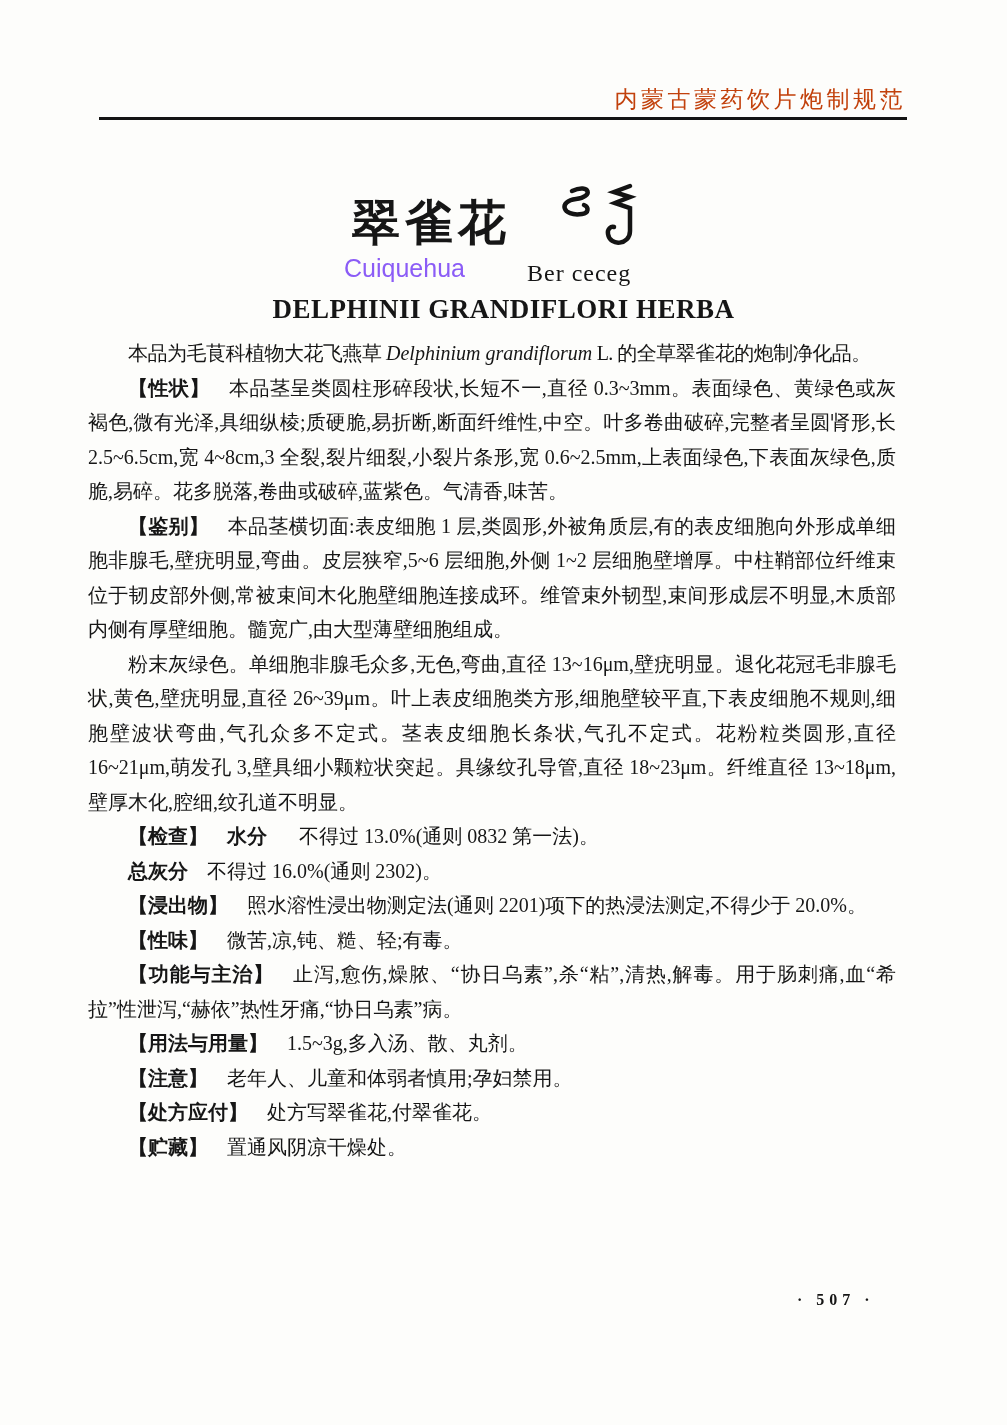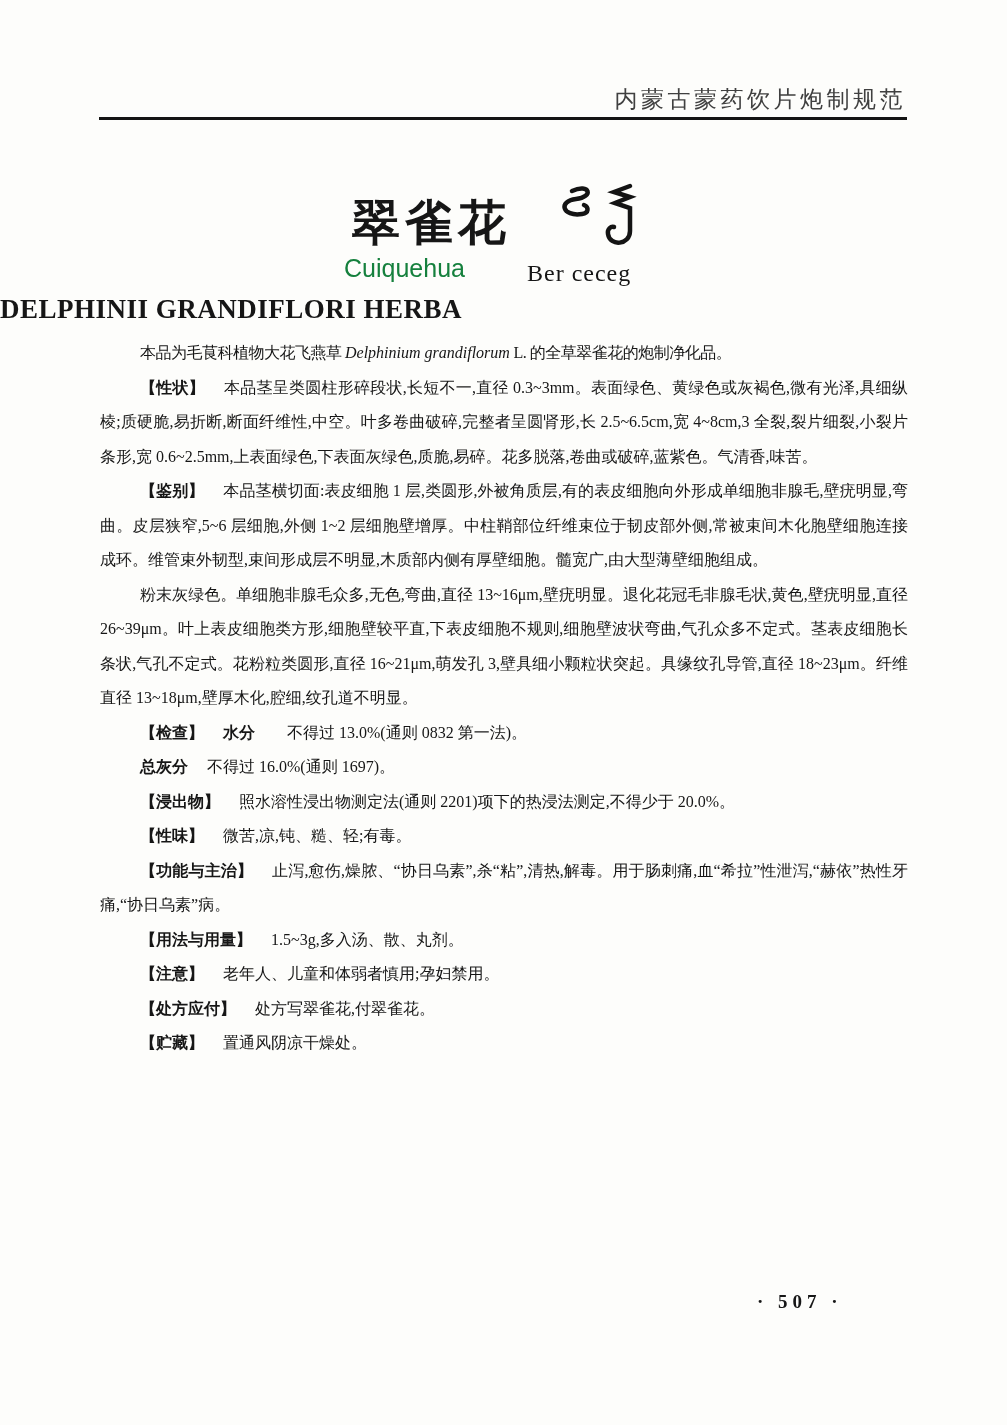--- a/index.html
+++ b/index.html
@@ -4,57 +4,57 @@
 <style>
   * { margin: 0; padding: 0; box-sizing: border-box; }
   html, body { width: 1007px; height: 1425px; }
   body { background: #e9e9e7; font-family: "Liberation Serif", serif; }
   .page {
     position: relative; width: 1007px; height: 1425px;
     background: #fdfdfb; color: #161616; overflow: hidden;
   }
   .running-head {
     position: absolute; top: 84px; right: 101px;
-    font-size: 23px; letter-spacing: 3.5px; color: #404040;
+    font-size: 23px; letter-spacing: 3.5px; color: #c2410c;
     font-family: "Liberation Serif", serif;
   }
   .head-rule {
     position: absolute; top: 117px; left: 99px; width: 808px; height: 3px;
     background: #141414;
   }
   .cn-title {
     position: absolute; top: 191px; left: 352px;
     font-size: 48px; font-weight: 700; letter-spacing: 5px;
   }
   .mongol-script { position: absolute; top: 181px; left: 556px; }
   .pinyin {
     position: absolute; top: 254px; left: 344px;
-    font-family: "Liberation Sans", sans-serif; font-size: 25px; color: #15803d;
+    font-family: "Liberation Sans", sans-serif; font-size: 25px; color: #8b5cf6;
   }
   .mongol-latin {
     position: absolute; top: 260px; left: 527px;
     font-size: 24px; letter-spacing: 1px;
   }
   .latin-title {
     position: absolute; top: 294px; left: 0; width: 1007px;
-    font-size: 27px; font-weight: 700; letter-spacing: 0.5px;
+    text-align: center; font-size: 27px; font-weight: 700; letter-spacing: 0.5px;
   }
   .monograph {
-    position: absolute; top: 336px; left: 100px; width: 808px;
-    font-size: 16px; line-height: 34.5px;
+    position: absolute; top: 336px; left: 88px; width: 808px;
+    font-size: 20px; line-height: 34.5px;
     text-align: justify; text-justify: inter-character;
   }
   .para { text-indent: 40px; }
   .para.intro { letter-spacing: -0.5px; }
   .lbl { font-weight: 700; margin-right: 19px; }
   .sublbl { font-weight: 700; margin-right: 32px; }
   .latin-italic { font-style: italic; letter-spacing: 0; }
   .page-number {
-    position: absolute; top: 1291px; left: 757px;
-    font-size: 19px; font-weight: 700; letter-spacing: 5px;
+    position: absolute; top: 1291px; left: 797px;
+    font-size: 16px; font-weight: 700; letter-spacing: 5px;
   }
 </style>
 </head>
 <body>
 
 <div class="page">
 
   <div class="running-head">内蒙古蒙药饮片炮制规范</div>
   <div class="head-rule"></div>
 
@@ -81,21 +81,21 @@
 
 
     <p class="para"><span class="lbl">【性状】</span><span>本品茎呈类圆柱形碎段状,长短不一,直径 0.3~3mm。表面绿色、黄绿色或灰褐色,微有光泽,具细纵棱;质硬脆,易折断,断面纤维性,中空。叶多卷曲破碎,完整者呈圆肾形,长 2.5~6.5cm,宽 4~8cm,3 全裂,裂片细裂,小裂片条形,宽 0.6~2.5mm,上表面绿色,下表面灰绿色,质脆,易碎。花多脱落,卷曲或破碎,蓝紫色。气清香,味苦。</span></p>
 
     <p class="para"><span class="lbl">【鉴别】</span><span>本品茎横切面:表皮细胞 1 层,类圆形,外被角质层,有的表皮细胞向外形成单细胞非腺毛,壁疣明显,弯曲。皮层狭窄,5~6 层细胞,外侧 1~2 层细胞壁增厚。中柱鞘部位纤维束位于韧皮部外侧,常被束间木化胞壁细胞连接成环。维管束外韧型,束间形成层不明显,木质部内侧有厚壁细胞。髓宽广,由大型薄壁细胞组成。</span></p>
 
     <p class="para"><span>粉末灰绿色。单细胞非腺毛众多,无色,弯曲,直径 13~16μm,壁疣明显。退化花冠毛非腺毛状,黄色,壁疣明显,直径 26~39μm。叶上表皮细胞类方形,细胞壁较平直,下表皮细胞不规则,细胞壁波状弯曲,气孔众多不定式。茎表皮细胞长条状,气孔不定式。花粉粒类圆形,直径 16~21μm,萌发孔 3,壁具细小颗粒状突起。具缘纹孔导管,直径 18~23μm。纤维直径 13~18μm,壁厚木化,腔细,纹孔道不明显。</span></p>
 
     <p class="para"><span class="lbl">【检查】</span><span class="sublbl">水分</span><span>不得过 13.0%(通则 0832 第一法)。</span></p>
 
-    <p class="para"><span class="lbl">总灰分</span><span>不得过 16.0%(通则 1697)。</span></p>
+    <p class="para"><span class="lbl">总灰分</span><span>不得过 16.0%(通则 2302)。</span></p>
 
 
     <p class="para"><span class="lbl">【浸出物】</span><span>照水溶性浸出物测定法(通则 2201)项下的热浸法测定,不得少于 20.0%。</span></p>
 
     <p class="para"><span class="lbl">【性味】</span><span>微苦,凉,钝、糙、轻;有毒。</span></p>
 
     <p class="para"><span class="lbl">【功能与主治】</span><span>止泻,愈伤,燥脓、“协日乌素”,杀“粘”,清热,解毒。用于肠刺痛,血“希拉”性泄泻,“赫依”热性牙痛,“协日乌素”病。</span></p>
 
     <p class="para"><span class="lbl">【用法与用量】</span><span>1.5~3g,多入汤、散、丸剂。</span></p>
 

